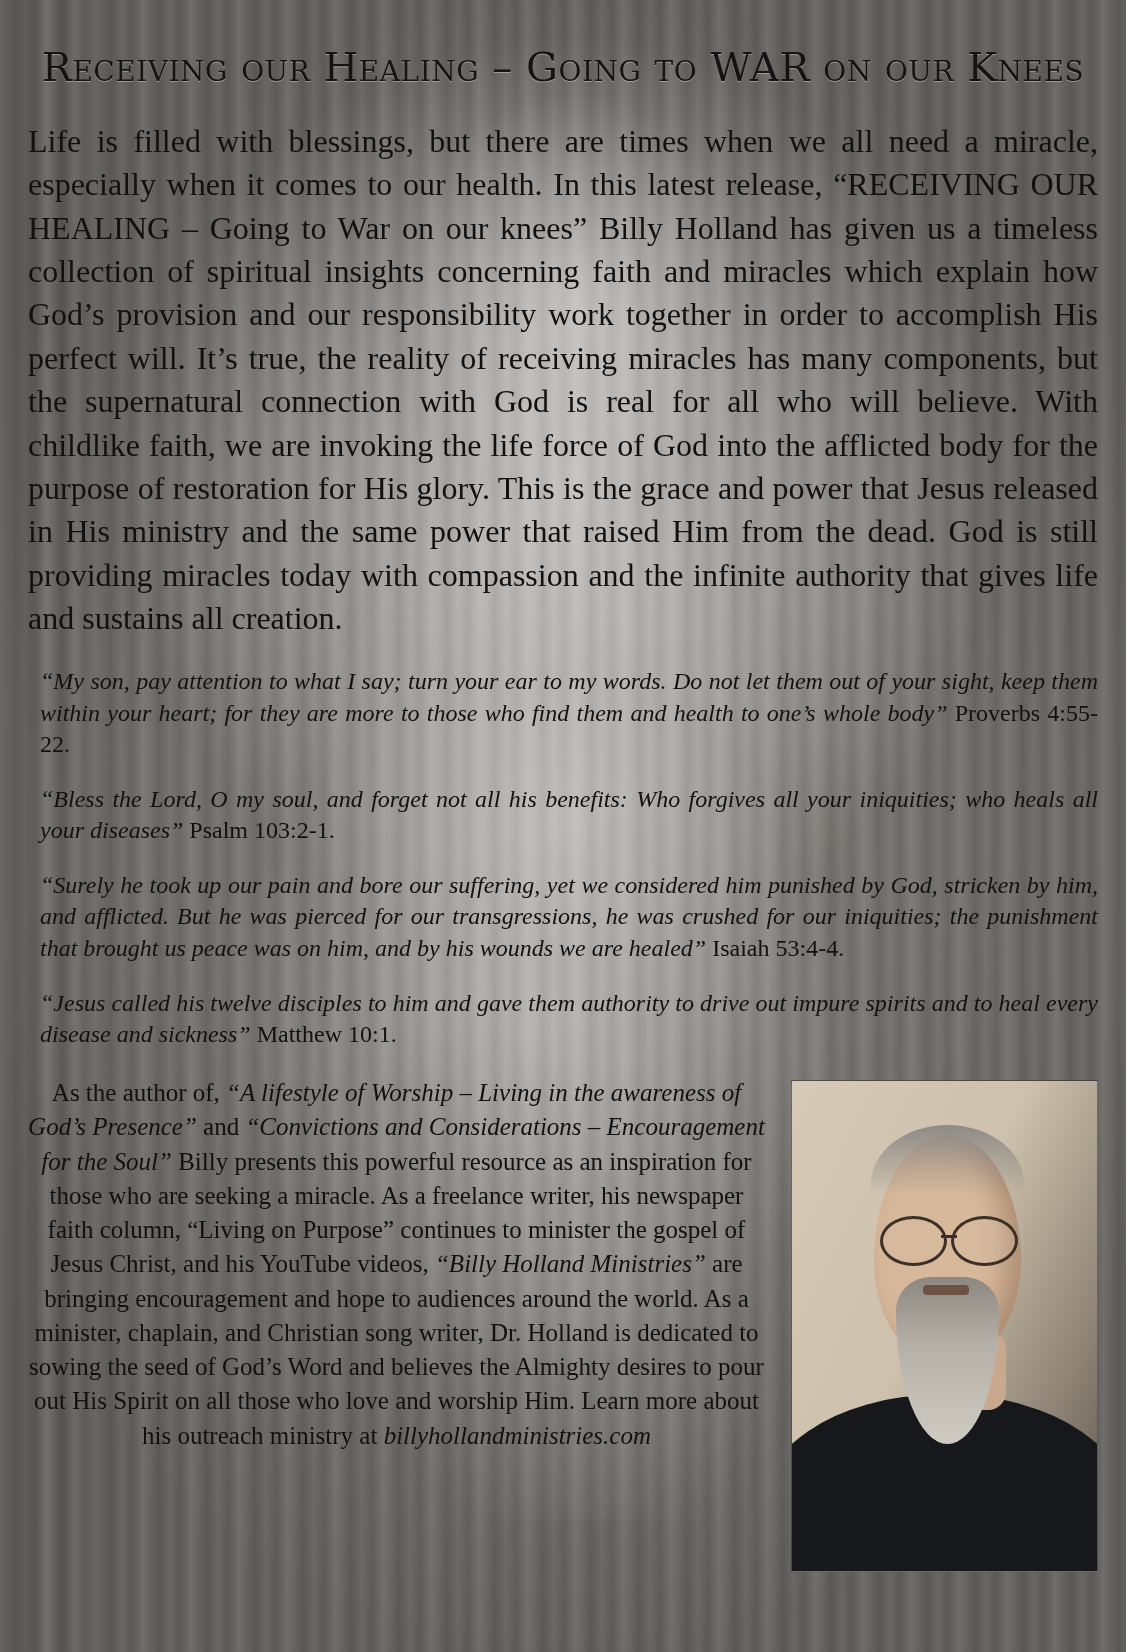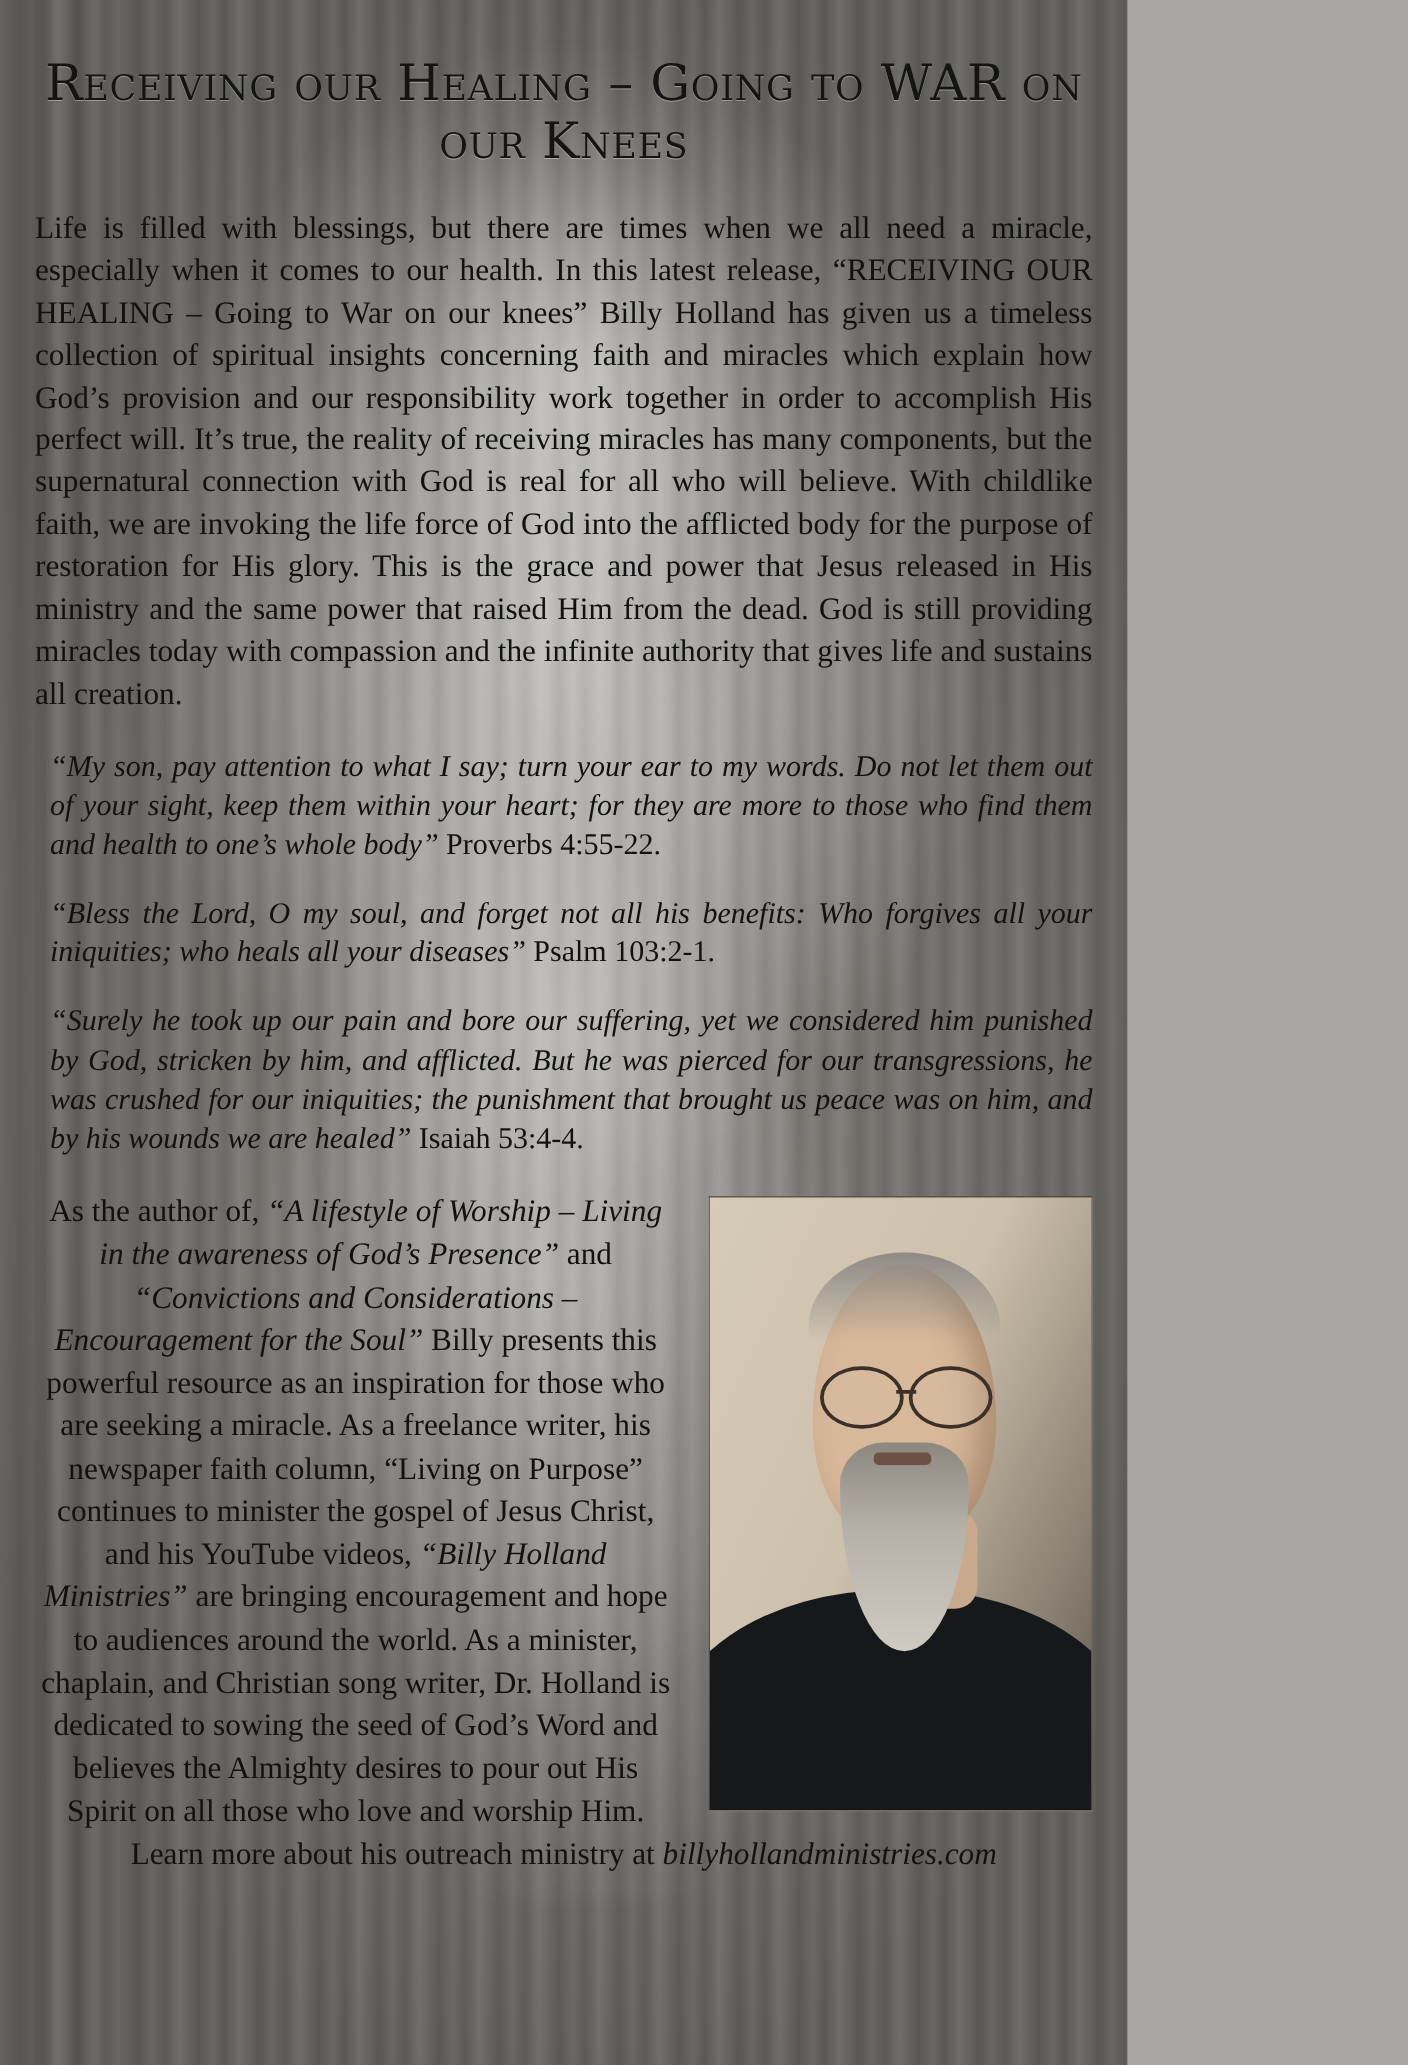--- a/index.html
+++ b/index.html
@@ -10,21 +10,21 @@
     width: 1126px;
     height: 1652px;
     background: #a9a7a4;
     font-family: "Liberation Serif", serif;
     overflow: hidden;
   }
 
   
   .page {
     position: relative;
-    width: 902px;
+    width: 1126px;
     height: 1652px;
     overflow: hidden;
     background:
       radial-gradient(ellipse 55% 40% at 50% 30%, rgba(255,255,255,0.55), rgba(255,255,255,0) 70%),
       radial-gradient(ellipse 40% 30% at 48% 62%, rgba(255,255,255,0.35), rgba(255,255,255,0) 70%),
       radial-gradient(ellipse 70% 60% at 50% 50%, rgba(210,208,205,0.9), rgba(150,148,146,0.95) 85%),
       linear-gradient(90deg,
         #8d8b88 0px, #9b9996 14px, #8a8885 28px, #a4a2a0 44px,
         #939190 60px, #a8a6a3 78px, #918f8d 96px, #9e9c99 112px);
     background-blend-mode: screen, screen, multiply, normal;
@@ -77,21 +77,21 @@
     font-weight: 400;
     letter-spacing: 0.5px;
     color: #141414;
     font-variant: small-caps;
     text-shadow: 0 1px 0 rgba(255,255,255,0.35);
   }
 
   
   .intro {
     margin: 30px 0 0 0;
-    font-size: 25px;
+    font-size: 32px;
     line-height: 1.355;
     color: #111;
     text-align: justify;
     text-justify: inter-word;
     hyphens: auto;
     font-family: Liberation Serif, serif;
     -webkit-hyphens: auto;
   }
 
   .verses {
@@ -223,20 +223,23 @@
       </p>
 
       <p class="verse">
         <span class="quote">“Bless the Lord, O my soul, and forget not all his benefits: Who forgives all your iniquities; who heals all your diseases”</span><span class="ref"> Psalm 103:2-1.</span>
       </p>
 
       <p class="verse">
         <span class="quote">“Surely he took up our pain and bore our suffering, yet we considered him punished by God, stricken by him, and afflicted. But he was pierced for our transgressions, he was crushed for our iniquities; the punishment that brought us peace was on him, and by his wounds we are healed”</span><span class="ref"> Isaiah 53:4-4.</span>
       </p>
 
+      <p class="verse">
+        <span class="quote">“Jesus called his twelve disciples to him and gave them authority to drive out impure spirits and to heal every disease and sickness”</span><span class="ref"> Matthew 10:1.</span>
+      </p>
 
     </div>
 
     <div class="author-wrap">
 
       <div class="photo">
         <div class="ph-wall"></div>
         <div class="ph-shoulders"></div>
         <div class="ph-neck"></div>
         <div class="ph-head"></div>

